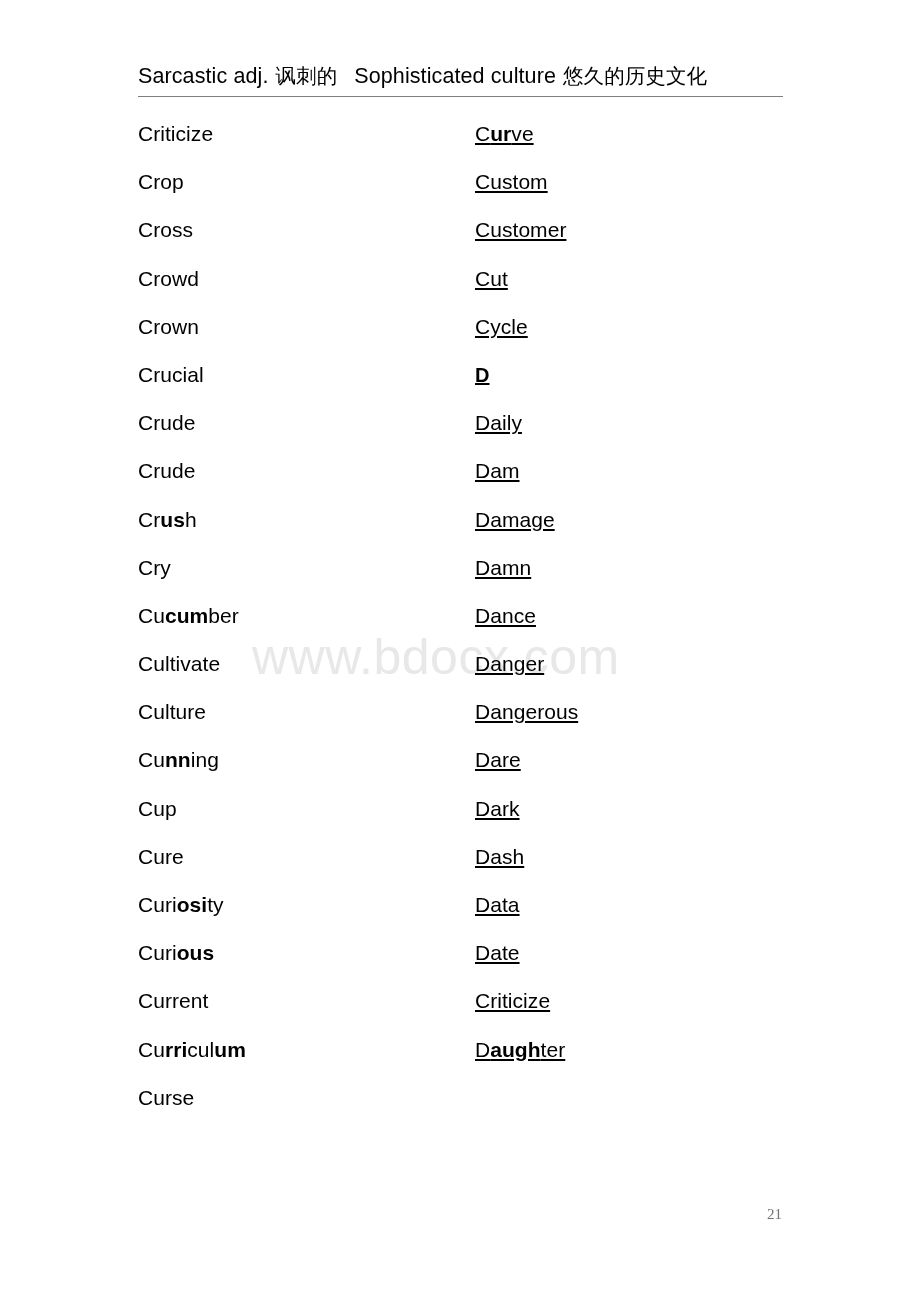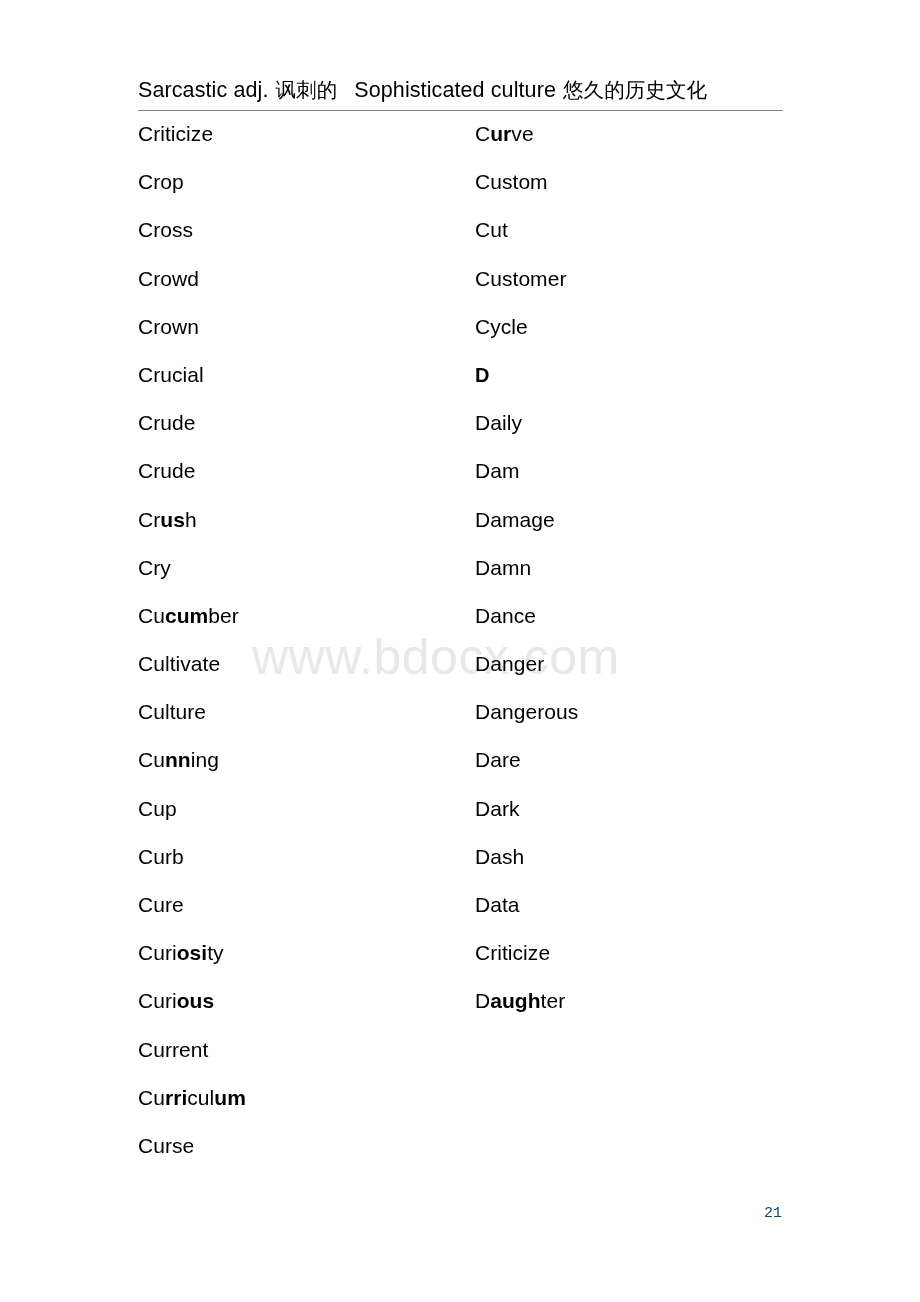--- a/index.html
+++ b/index.html
@@ -20,21 +20,21 @@
     position: relative;
     width: 920px;
     height: 1302px;
     box-sizing: border-box;
   }
 
   
   #page-header {
     position: absolute;
     left: 138px;
-    top: 76px;
+    top: 62px;
     width: 645px;
     padding-bottom: 6px;
     border-bottom: 1.4px solid #7f7f7f;
     white-space: nowrap;
     font-size: 21.5px;
     line-height: 28px;
     letter-spacing: 0.1px;
   }
   #page-header .han {
     font-family: "DejaVu Sans", "Liberation Sans", sans-serif;
@@ -49,21 +49,21 @@
     width: 7px;
   }
 
   
   .column {
     position: absolute;
     top: 122px;
     width: 330px;
   }
   #col-left  { left: 138px; }
-  #col-right { left: 475px; }
+  #col-right { left: 475px; text-decoration: underline; }
 
   .word-row {
     height: 48.2px;
     font-size: 21px;
     line-height: 24px;
     white-space: nowrap;
     letter-spacing: 0.05px;
   }
   .word-row.section-letter {
     font-weight: bold;
@@ -92,24 +92,24 @@
     margin-top: 28px;
   }
 
   .column, #page-header { z-index: 2; position: absolute; }
 
   
   #page-number {
     position: absolute;
     right: 138px;
     top: 1205px;
-    font-family: Liberation Mono, monospace;
+    font-family: Liberation Serif, serif;
     font-size: 15px;
     line-height: 18px;
-    color: #0c4a6e;
+    color: #737373;
   }
 </style>
 </head>
 <body>
 
 <div id="page">
 
   <div id="page-header">
     <span>Sarcastic adj.</span><span class="gap-mid"></span><span class="han">讽刺的</span><span class="gap-wide"></span><span>Sophisticated culture</span><span class="gap-mid"></span><span class="han">悠久的历史文化</span>
   </div>
@@ -125,46 +125,46 @@
       <div class="word-row">Crucial</div>
       <div class="word-row">Crude</div>
       <div class="word-row">Crude</div>
       <div class="word-row">Cr<b>us</b>h</div>
       <div class="word-row">Cry</div>
       <div class="word-row">Cu<b>cum</b>ber</div>
       <div class="word-row">Cultivate</div>
       <div class="word-row">Culture</div>
       <div class="word-row">Cu<b>nn</b>ing</div>
       <div class="word-row">Cup</div>
-      <div class="word-row">Curb</div>
       <div class="word-row">Cure</div>
       <div class="word-row">Curi<b>osi</b>ty</div>
       <div class="word-row">Curi<b>ous</b></div>
       <div class="word-row">Current</div>
       <div class="word-row">Cu<b>rri</b>cul<b>um</b></div>
       <div class="word-row">Curse</div>
     </div>
 
   <div class="column" id="col-right">
       <div class="word-row">C<b>ur</b>ve</div>
       <div class="word-row">Custom</div>
+      <div class="word-row">Customer</div>
       <div class="word-row">Cut</div>
-      <div class="word-row">Customer</div>
       <div class="word-row">Cycle</div>
       <div class="word-row section-letter">D</div>
       <div class="word-row">Daily</div>
       <div class="word-row">Dam</div>
       <div class="word-row">Damage</div>
       <div class="word-row">Damn</div>
       <div class="word-row">Dance</div>
       <div class="word-row">Danger</div>
       <div class="word-row">Dangerous</div>
       <div class="word-row">Dare</div>
       <div class="word-row">Dark</div>
       <div class="word-row">Dash</div>
       <div class="word-row">Data</div>
+      <div class="word-row">Date</div>
       <div class="word-row">Criticize</div>
       <div class="word-row">D<b>augh</b>ter</div>
     </div>
 
   <div id="page-number">21</div>
 
 </div>
 
 </body></html>

